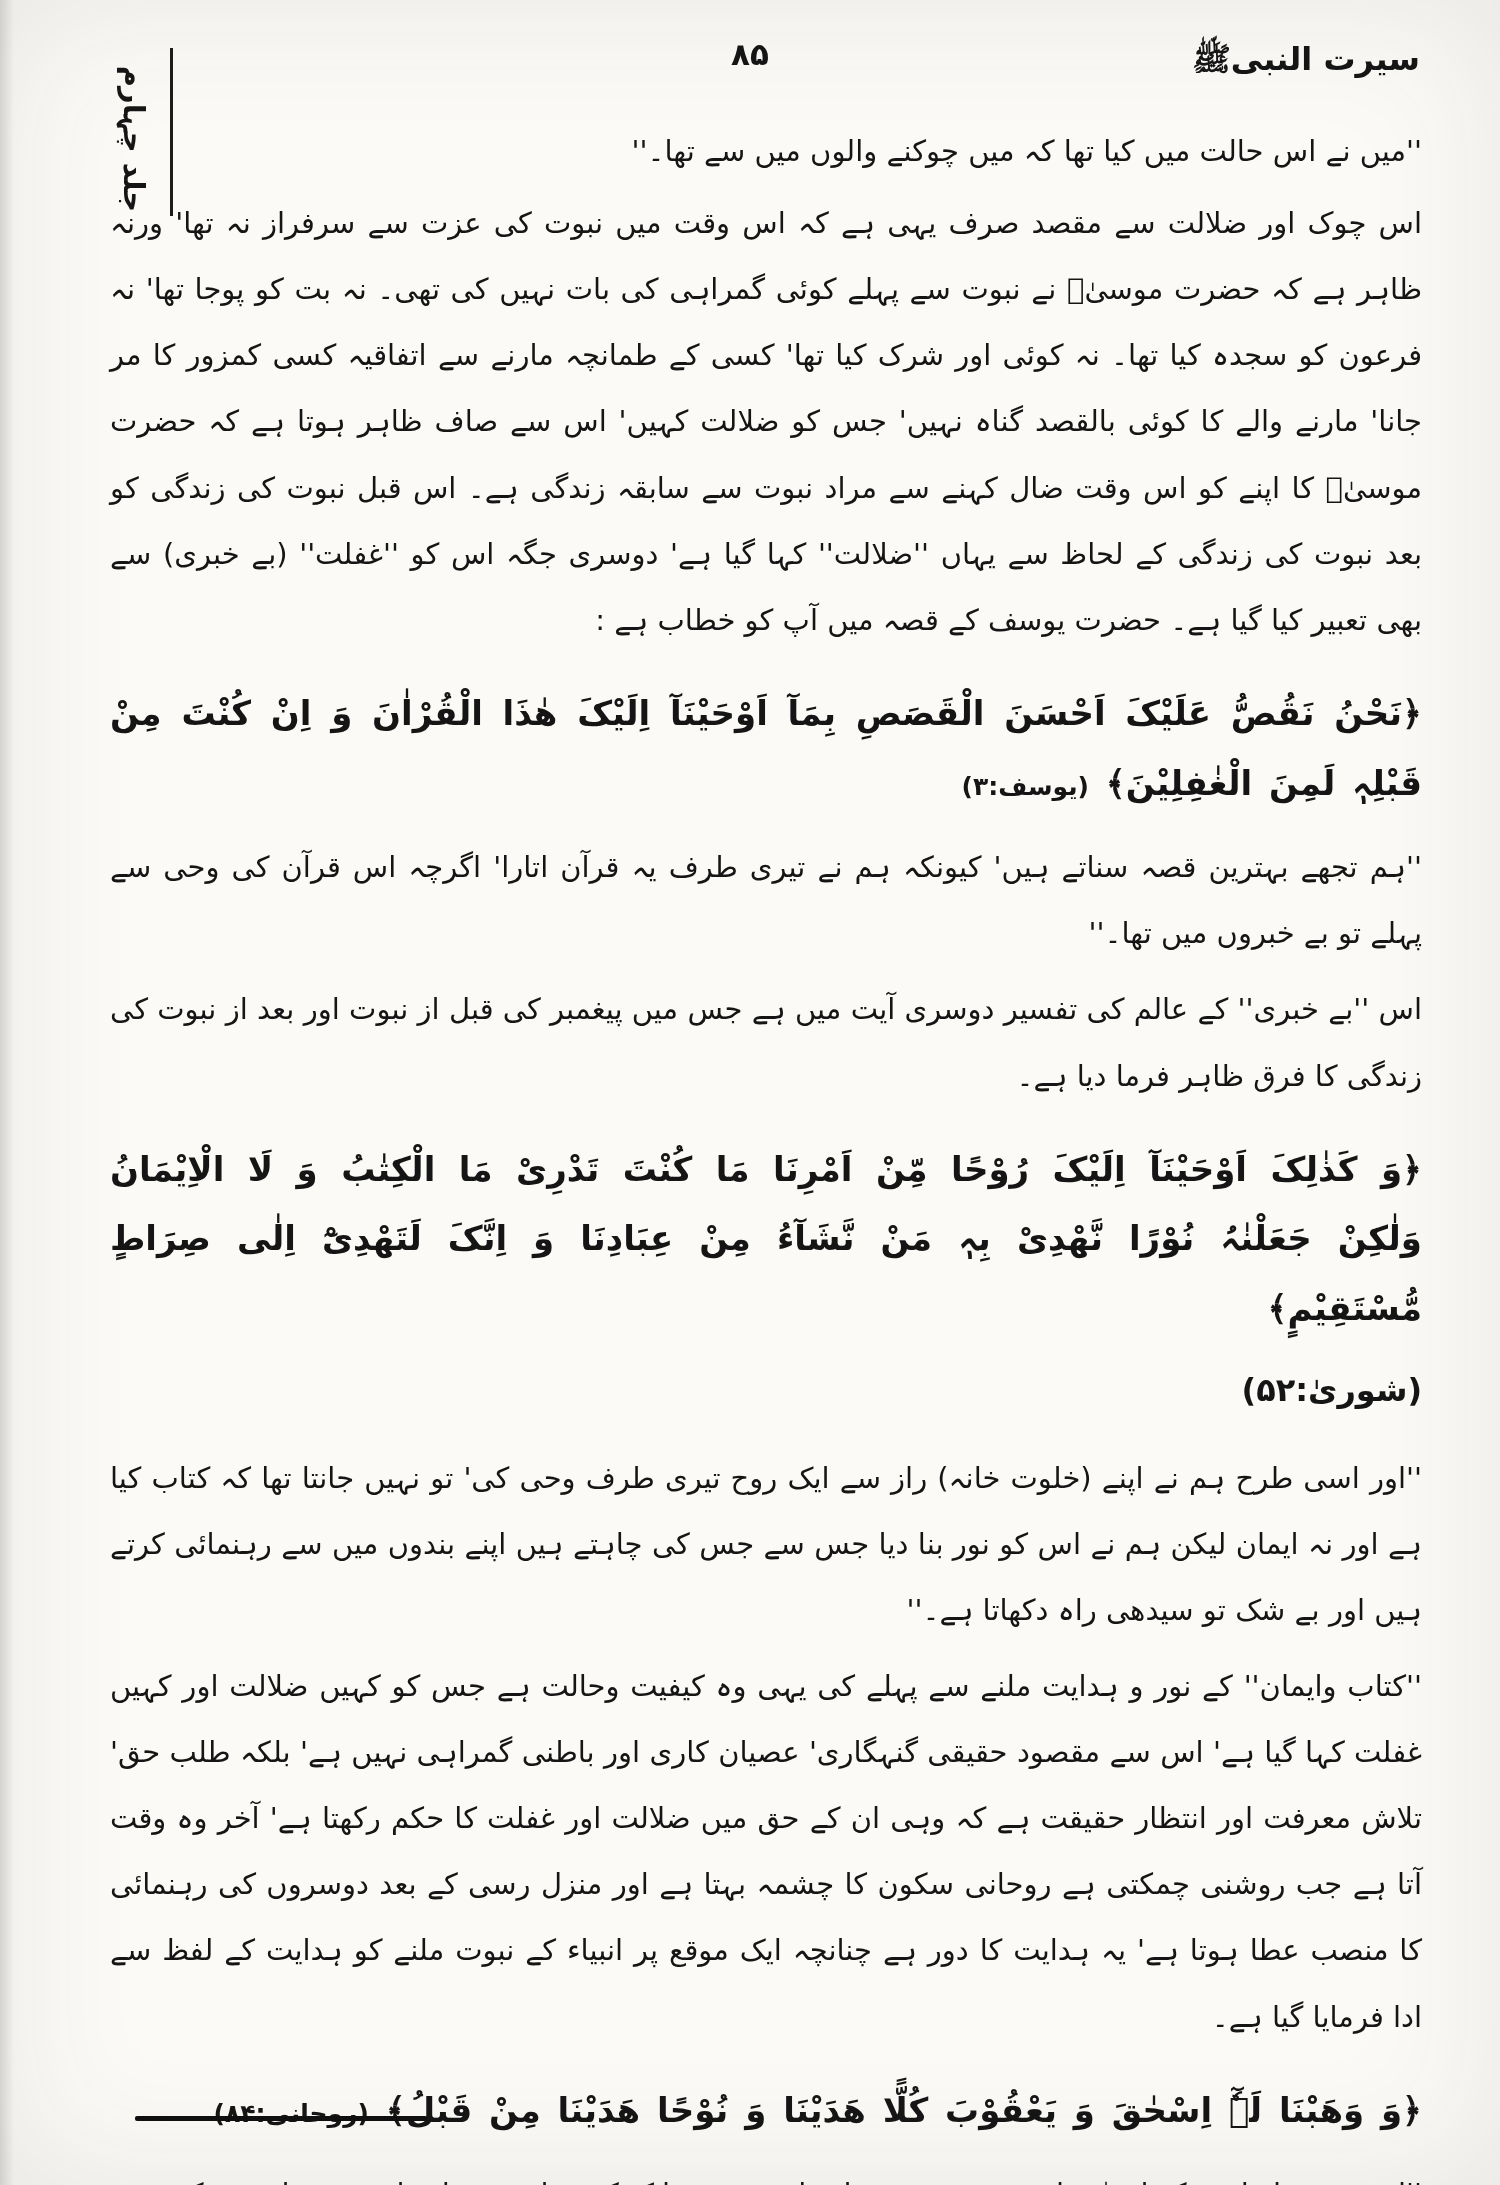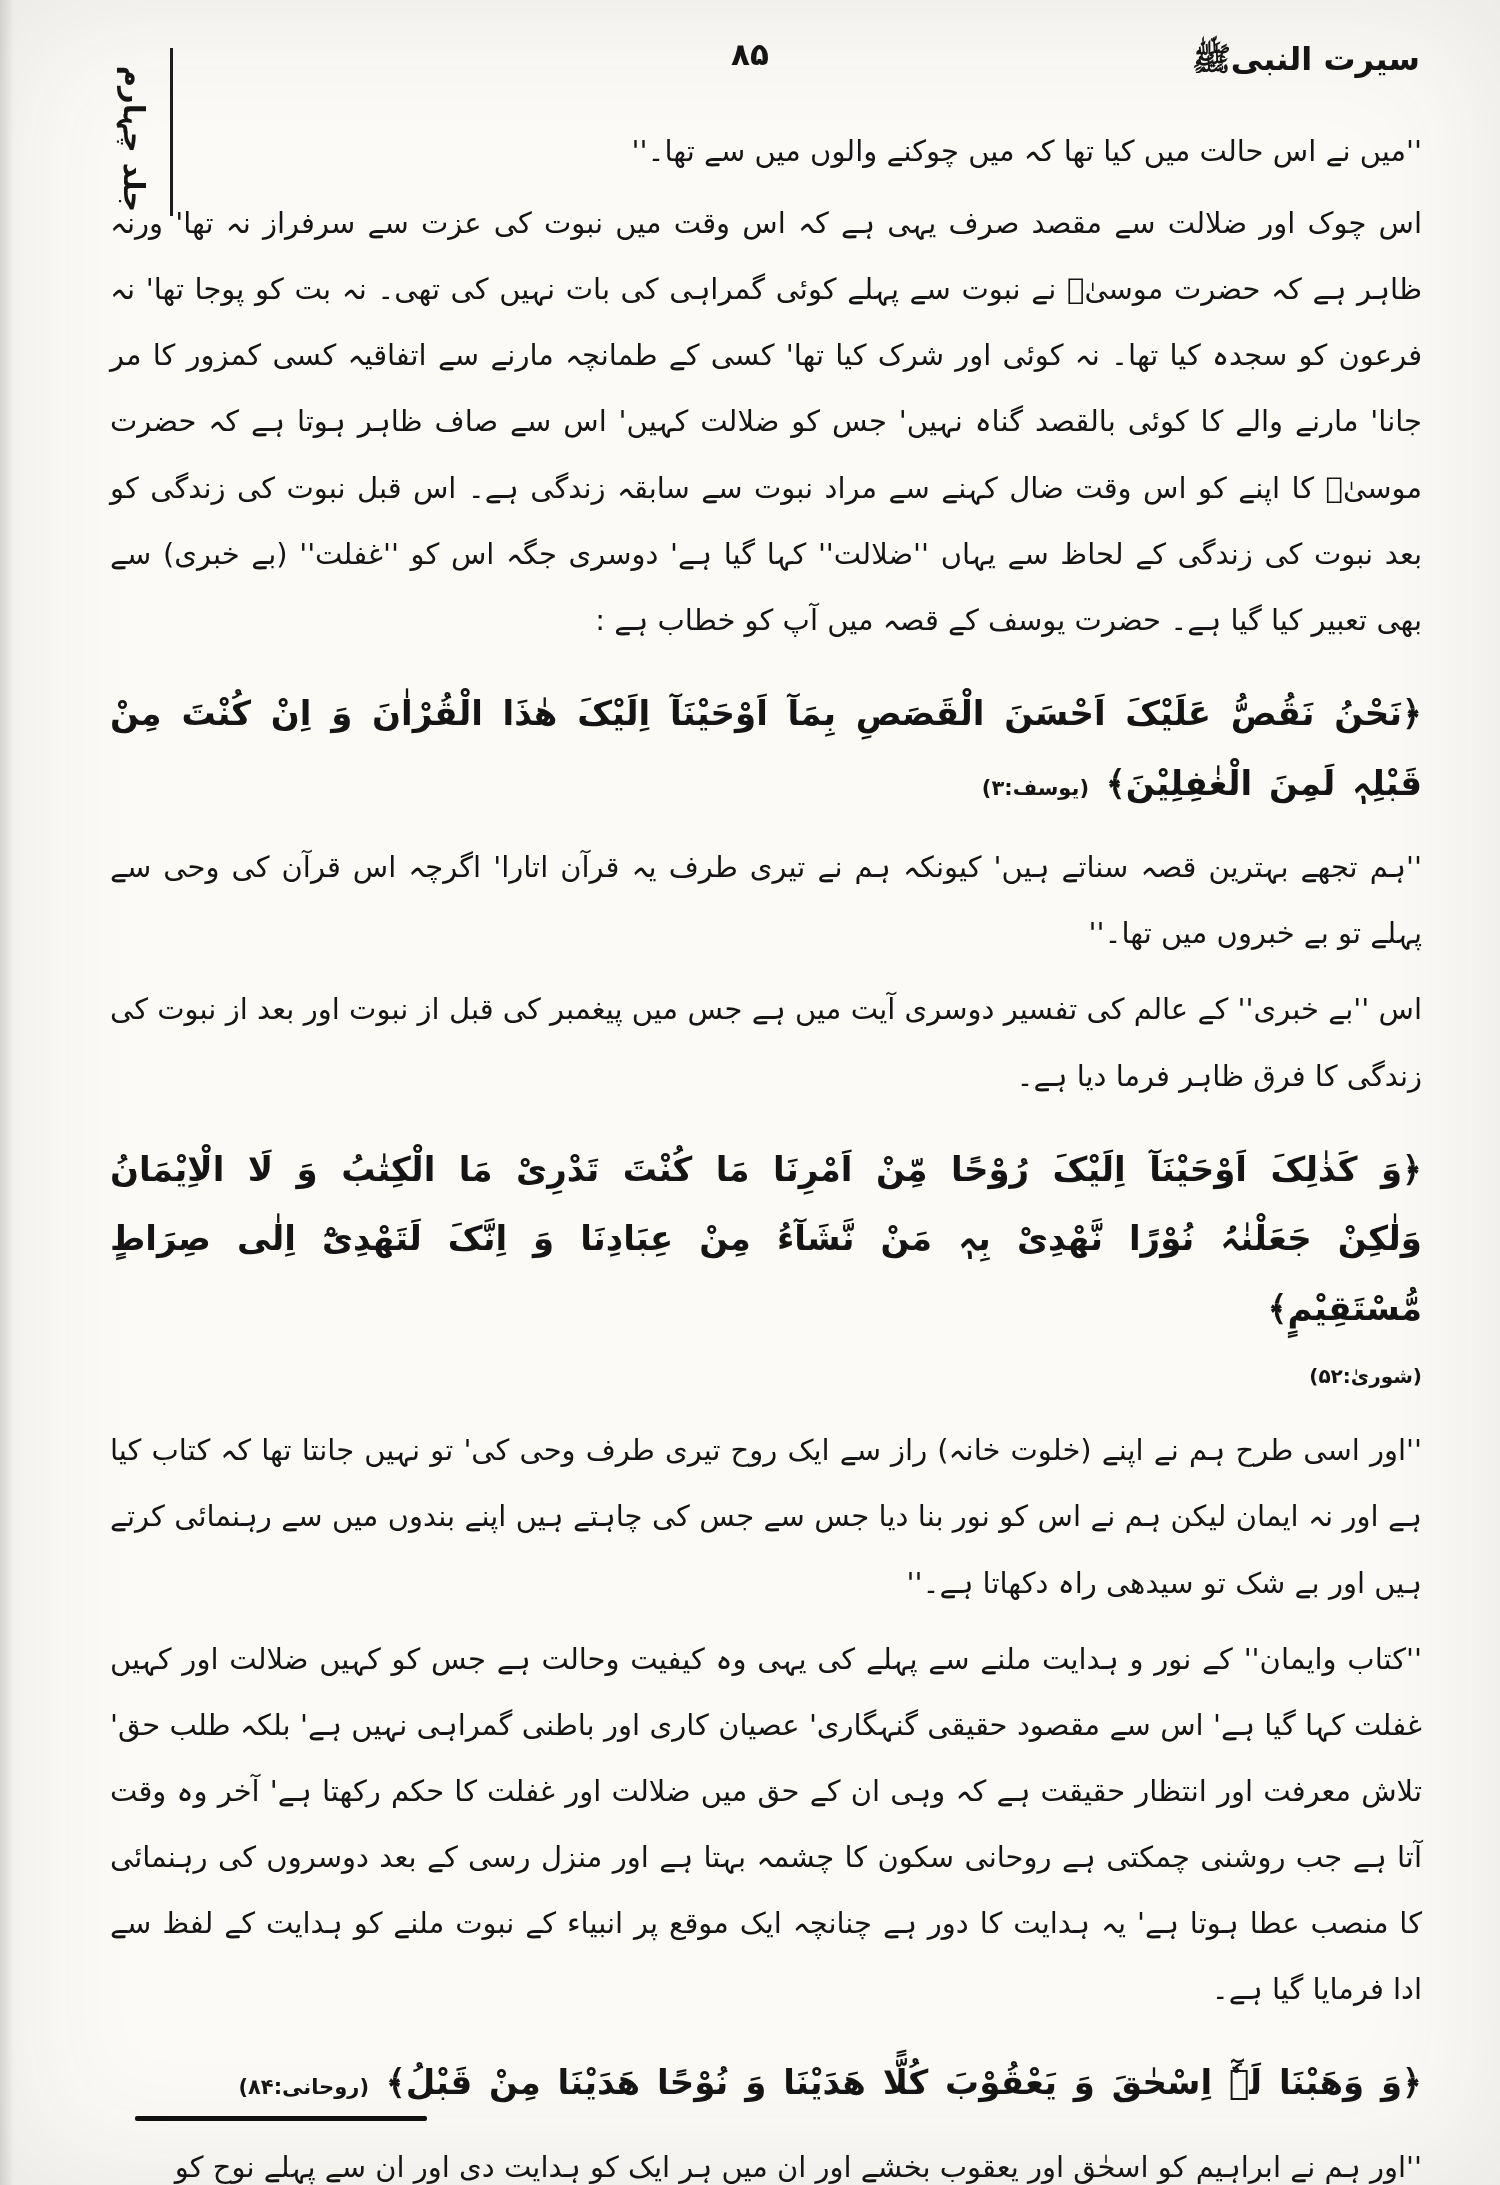--- a/index.html
+++ b/index.html
@@ -73,27 +73,27 @@
     margin: 0 0 8px 0;
   }
   .verse {
     margin: 26px 0 16px 0;
     font-weight: 700;
     font-size: 34px;
     line-height: 2.05;
     word-spacing: 5px;
   }
   .verse .ref {
-    font-size: 21px;
+    font-size: 25px;
     white-space: nowrap;
   }
   .verse-ref-line {
     margin: -6px 0 18px 0;
     font-weight: 700;
-    font-size: 20px;
+    font-size: 32px;
     text-align: right;
   }
   .translation {
     margin: 0 0 10px 0;
   }
   
   .artifact-bottom-line {
     position: absolute;
     left: 135px;
     top: 2116px;

